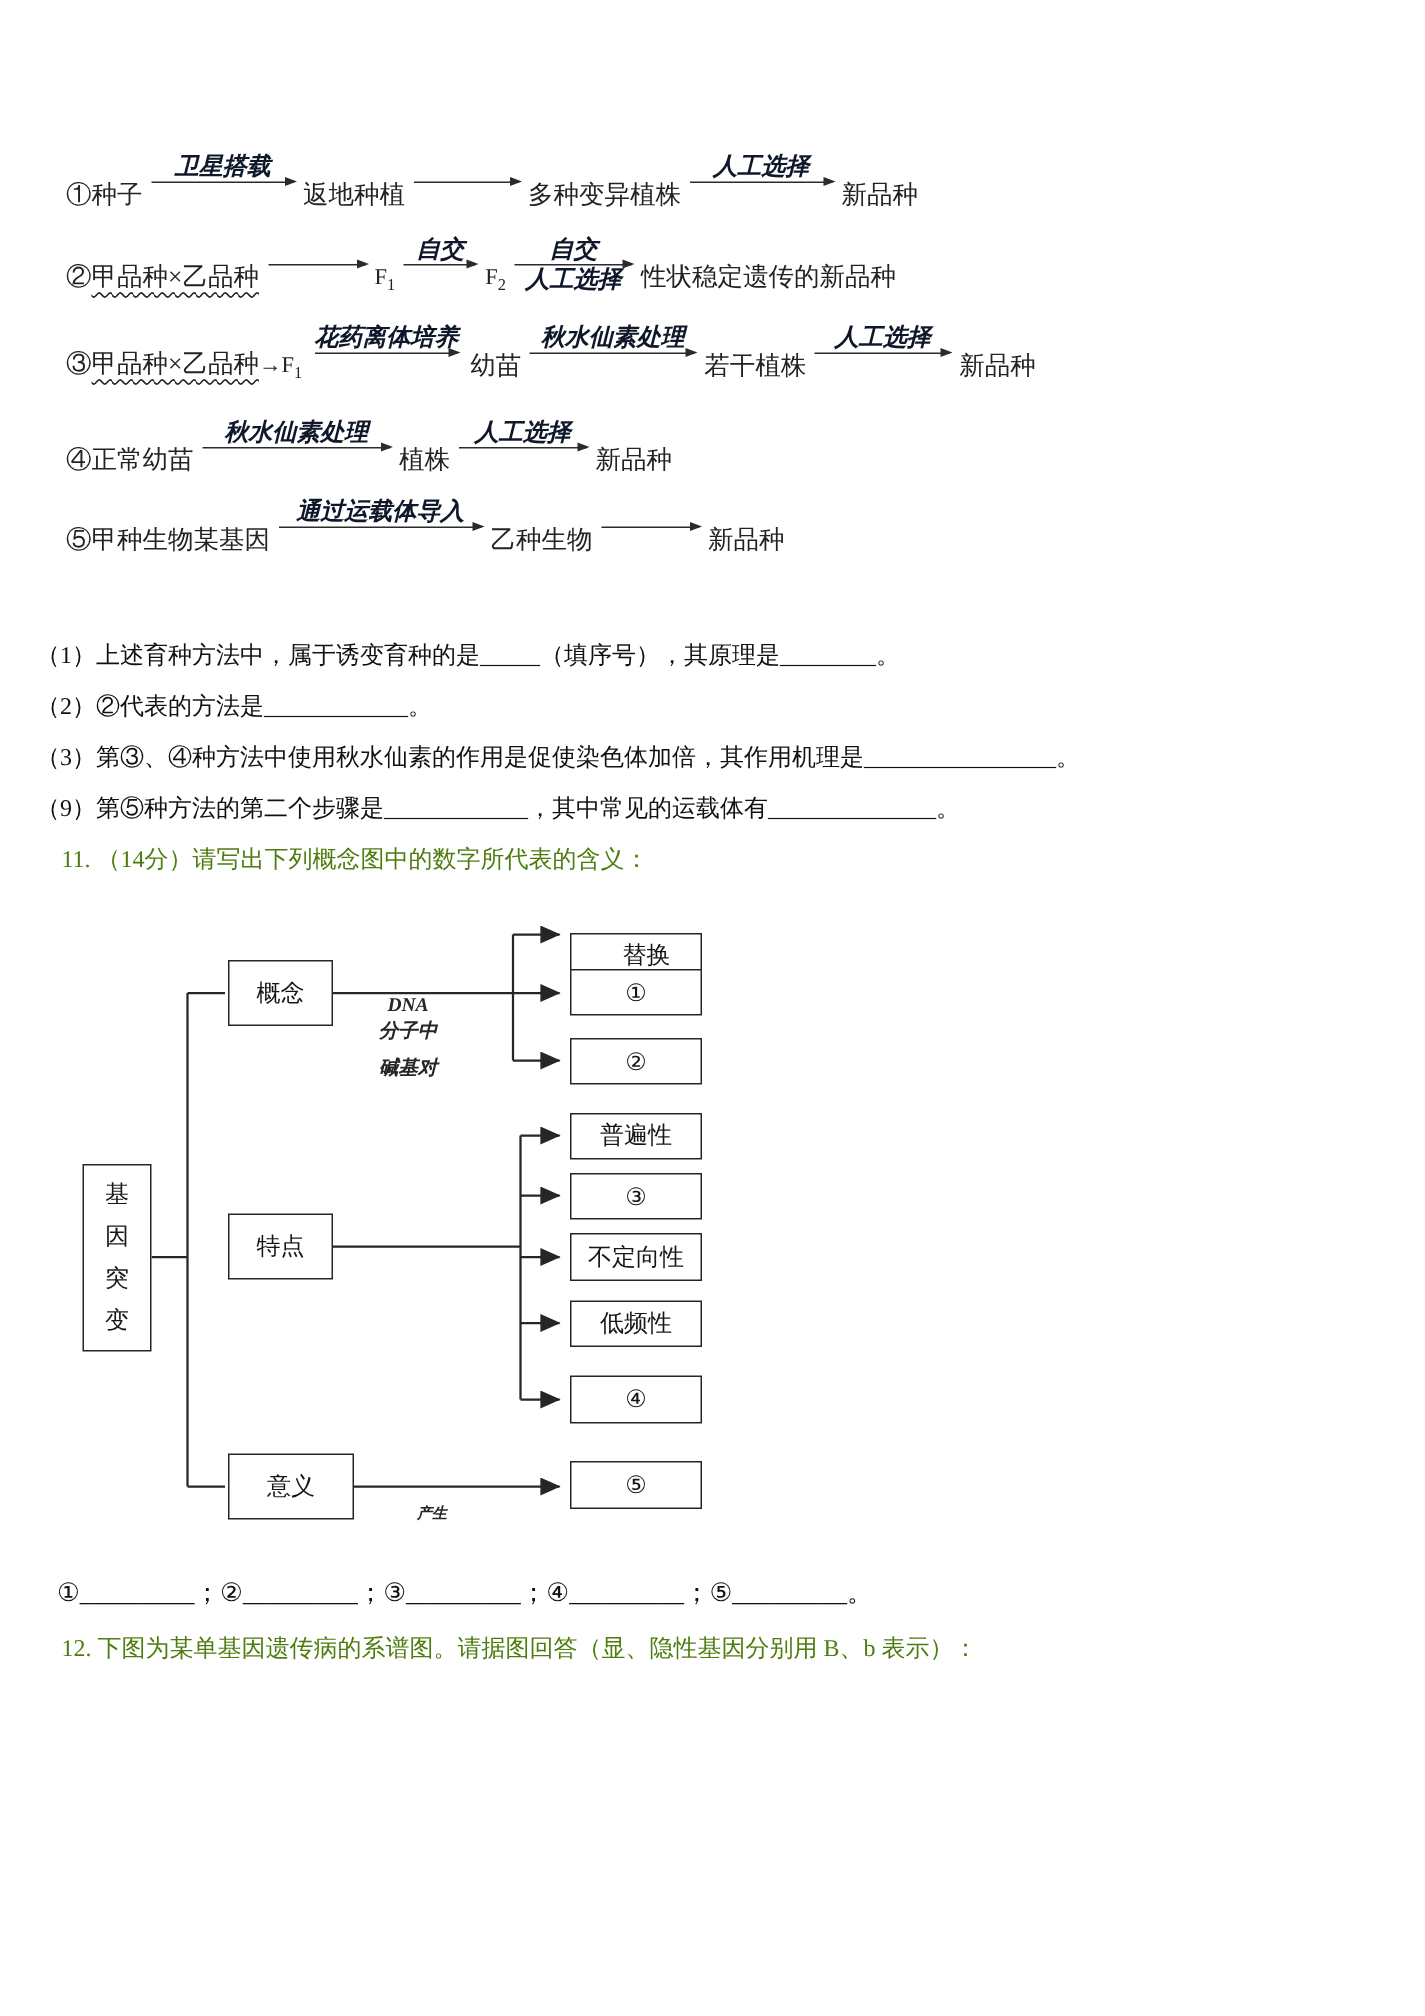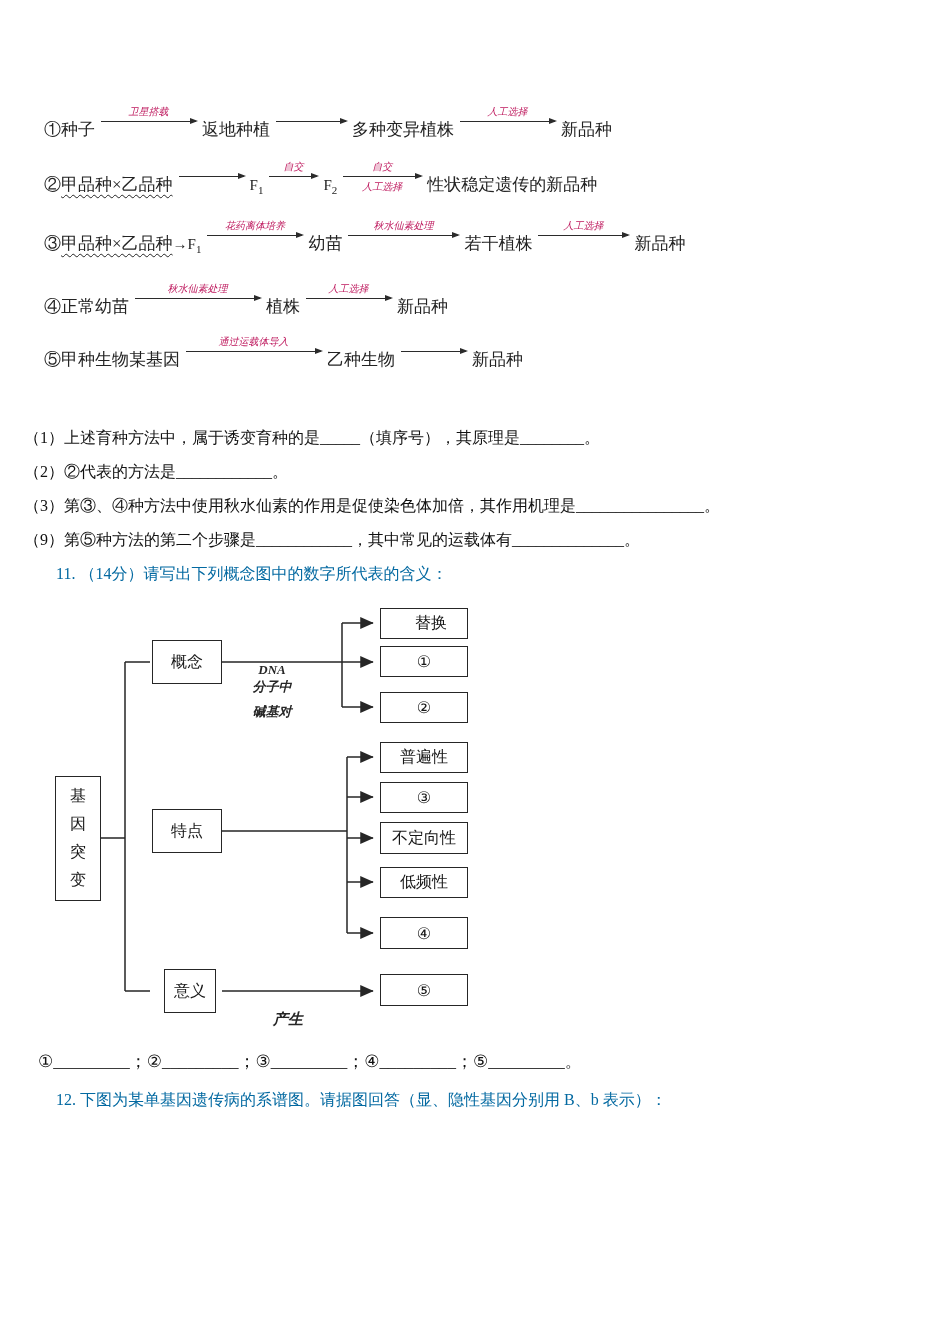--- a/index.html
+++ b/index.html
@@ -15,34 +15,34 @@
   .frow{display:flex;align-items:flex-end;column-gap:6px;white-space:nowrap;}
   .frow{margin-bottom:16px;}
   .frow.r2{margin-bottom:20px;}
   .frow.r3{margin-bottom:24px;}
   .frow.r4{margin-bottom:14px;}
   .fnode{font-size:17px;color:#232323;}
   .fnode sub{font-size:11px;}
   .fsym{font-size:15px;}
   .wavy{text-decoration:underline;text-decoration-style:wavy;text-decoration-thickness:1px;text-underline-offset:4px;}
   .arr{display:inline-flex;flex-direction:column;align-items:center;}
-  .albl{display:flex;justify-content:center;height:17px;font-size:10px;font-weight:400;font-style:italic;line-height:15px;color:#be185d;padding:0 2px;white-space:nowrap;}
+  .albl{display:flex;justify-content:center;height:17px;font-size:16px;font-weight:700;font-style:italic;line-height:15px;color:#0f172a;padding:0 2px;white-space:nowrap;}
   .albl.top{align-items:flex-end;}
   .albl.bot{align-items:flex-start;}
   .shaft{height:0;border-top:1.4px solid #2b2b2b;position:relative;margin:2px 0;}
   .shaft::after{content:"";position:absolute;right:-2px;top:-4.2px;width:0;height:0;
     border-left:8px solid #2b2b2b;border-top:3.6px solid transparent;border-bottom:3.6px solid transparent;}
   .shaft.dotund{box-shadow:0 5px 0 -4px #555;border-top-style:solid;}
   .w48{width:48px}.w65{width:65px}.w70{width:70px}.w78{width:78px}.w85{width:85px}
   .w90{width:90px}.w95{width:95px}.w110{width:110px}.w125{width:125px}.w135{width:135px}
 
   
   .qblock{padding-left:24px;}
   .q{font-size:16px;line-height:34px;margin:0;color:#111;}
-  .qhead{font-size:16px;line-height:34px;margin:0;color:#0369a1;padding-left:56px;}
+  .qhead{font-size:16px;line-height:34px;margin:0;color:#4d7c0f;padding-left:41px;}
 
   
   .diagram{position:relative;width:440px;height:428px;margin:10px 0 18px 48px;}
   .dlines{position:absolute;left:0;top:0;}
   .dbox{position:absolute;border:1.6px solid #262626;background:#fff;display:flex;align-items:center;justify-content:center;
     font-size:16px;color:#161616;box-sizing:border-box;}
   .vtext{display:block;width:18px;word-break:break-all;line-height:28px;text-align:center;font-size:16px;font-family:Liberation Mono, monospace;}
   .dlabel{position:absolute;font-size:13px;font-weight:700;font-style:italic;color:#262626;text-align:center;
     white-space:pre-line;line-height:17px;margin-top:36px;}
 
@@ -187,28 +187,28 @@
       <line x1="299" y1="332" x2="325" y2="332" stroke="#262626" stroke-width="1.5" marker-end="url(#ah)"></line>
 
       <line x1="174" y1="390" x2="325" y2="390" stroke="#262626" stroke-width="1.5" marker-end="url(#ah)"></line>
     </svg>
 
     <div class="dbox" style="left:7px;top:175px;width:46px;height:125px;">
       <span class="vtext">基因突变</span>
     </div>
     <div class="dbox" style="left:104px;top:39px;width:70px;height:44px;">概念</div>
     <div class="dbox" style="left:104px;top:208px;width:70px;height:44px;">特点</div>
-    <div class="dbox" style="left:116px;top:368px;width:52px;height:44px;">意义</div>
+    <div class="dbox" style="left:104px;top:368px;width:84px;height:44px;">意义</div>
 
     <div class="dlabel" style="left:192px;top:24px;width:64px;">DNA
 分子中</div>
     <div class="dlabel" style="left:192px;top:66px;width:64px;">碱基对</div>
-    <div class="dlabel" style="left:205px;top:374px;width:70px;font-size:15px;">产生</div>
-
-    <div class="dbox" style="left:332px;top:7px;width:88px;height:31px;padding-left:14px;">替换</div>
+    <div class="dlabel" style="left:205px;top:364px;width:70px;font-size:10px;">产生</div>
+
+    <div class="dbox" style="left:332px;top:21px;width:88px;height:31px;padding-left:14px;">替换</div>
     <div class="dbox" style="left:332px;top:45px;width:88px;height:31px;">①</div>
     <div class="dbox" style="left:332px;top:91px;width:88px;height:31px;">②</div>
     <div class="dbox" style="left:332px;top:141px;width:88px;height:31px;">普遍性</div>
     <div class="dbox" style="left:332px;top:181px;width:88px;height:31px;">③</div>
     <div class="dbox" style="left:332px;top:221px;width:88px;height:32px;">不定向性</div>
     <div class="dbox" style="left:332px;top:266px;width:88px;height:31px;">低频性</div>
     <div class="dbox" style="left:332px;top:316px;width:88px;height:32px;">④</div>
     <div class="dbox" style="left:332px;top:373px;width:88px;height:32px;">⑤</div>
   </div>
 

